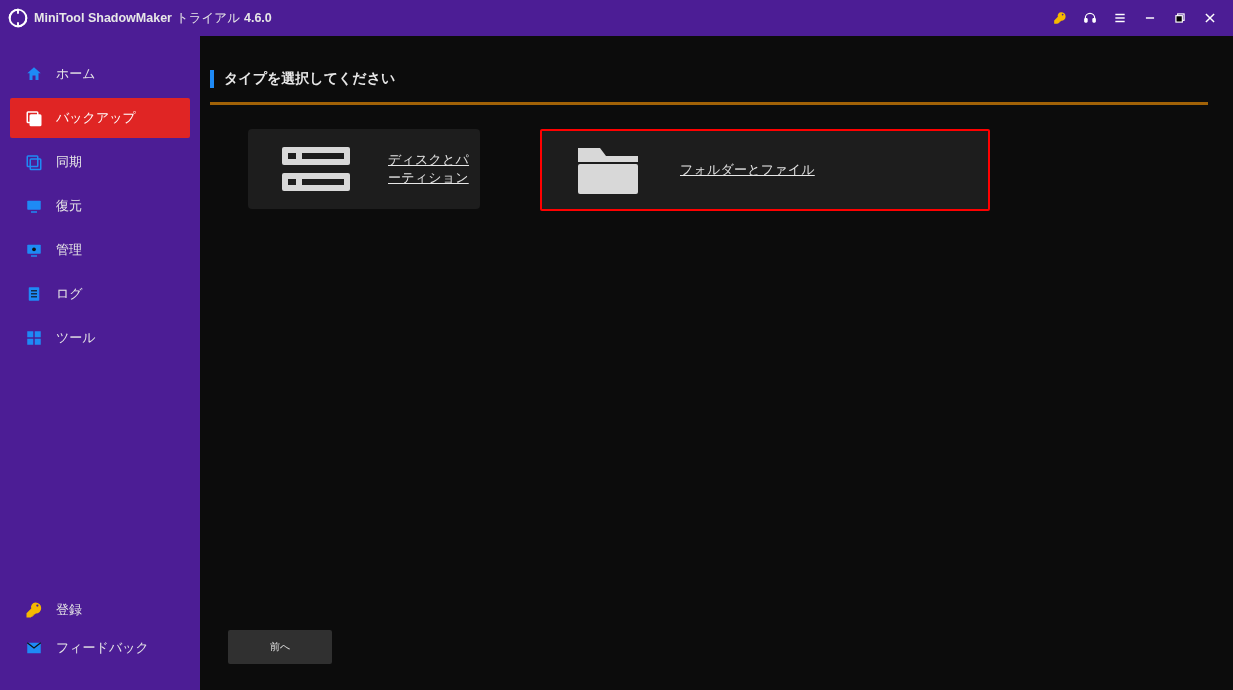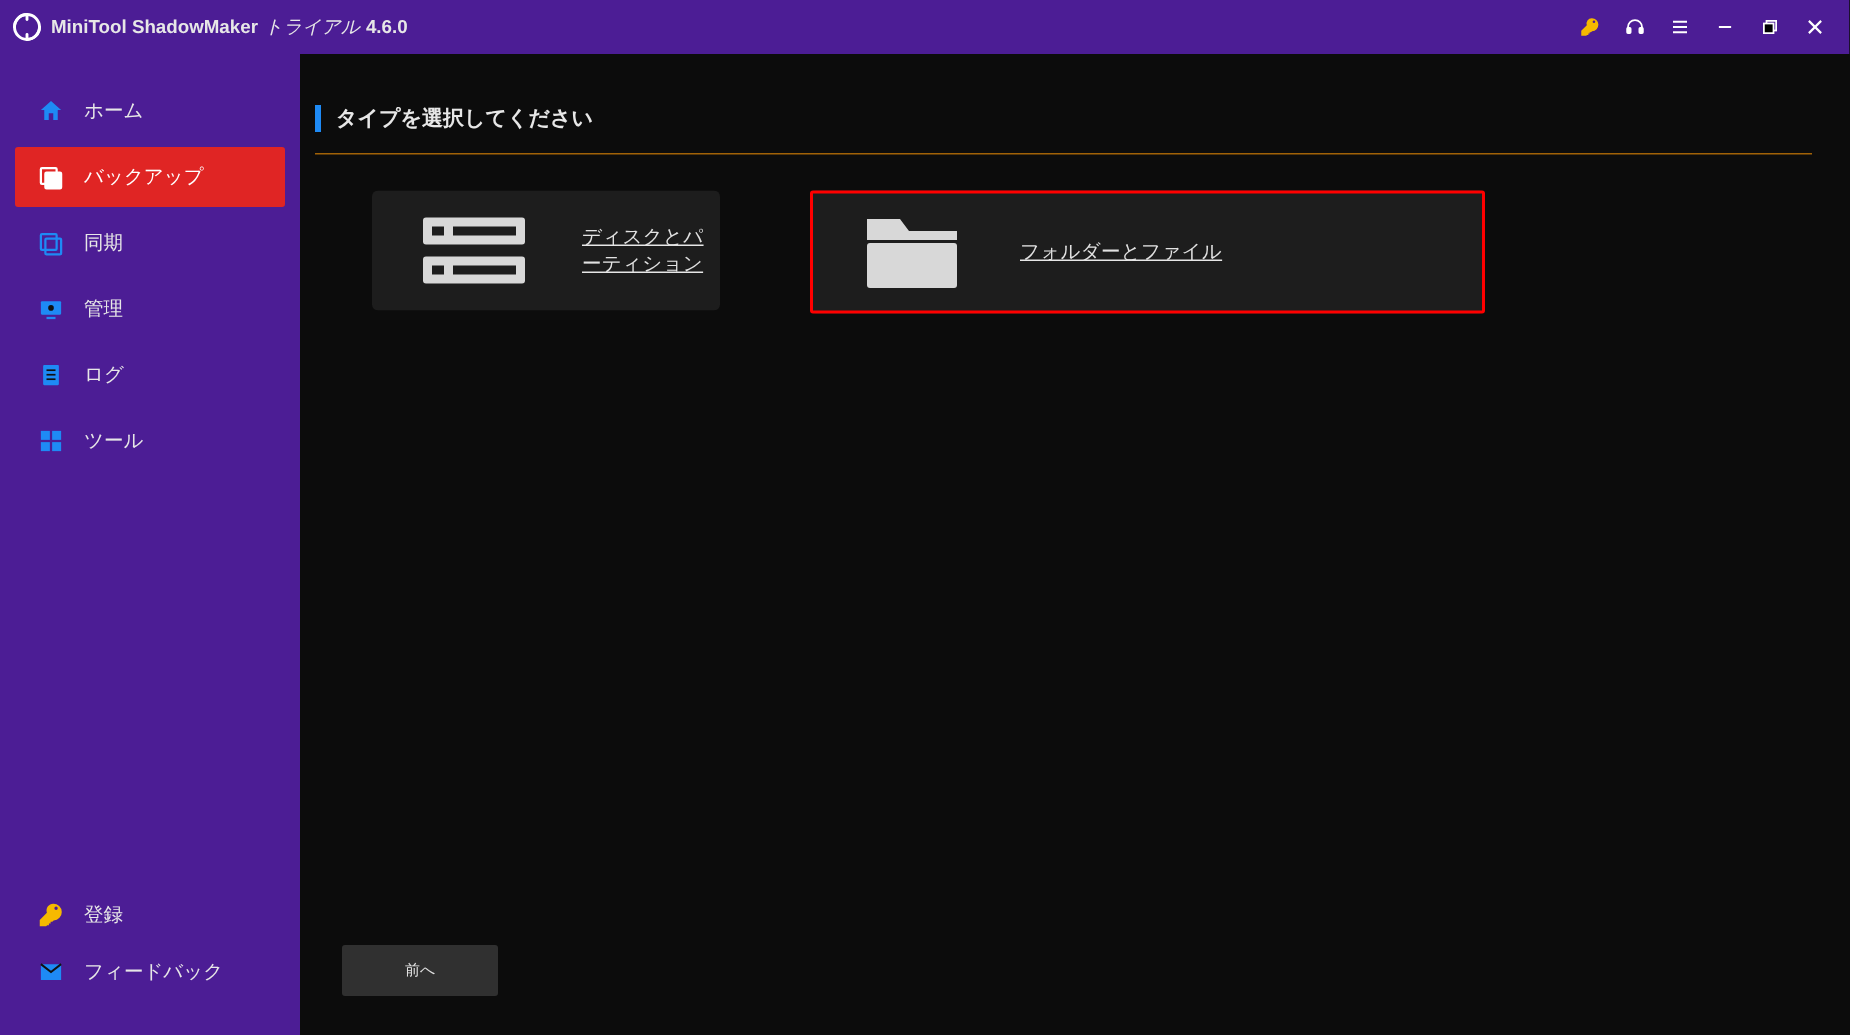--- a/index.html
+++ b/index.html
@@ -28,21 +28,21 @@
     .titlebar .app-logo {
       width: 20px;
       height: 20px;
       margin-right: 6px;
       display: flex;
       align-items: center;
       justify-content: center;
       flex-shrink: 0;
     }
     .titlebar .app-name { font-weight: 700; margin-right: 4px; }
-    .titlebar .app-edition { font-weight: 400; margin-right: 4px; font-style: italic; }
+    .titlebar .app-edition { font-weight: 400; margin-right: 4px; }
     .titlebar .app-version { font-weight: 700; }
     .titlebar .spacer { flex: 1; }
     .titlebar .tb-icon {
       width: 30px;
       height: 30px;
       display: flex;
       align-items: center;
       justify-content: center;
       color: #fff;
       cursor: pointer;
@@ -103,21 +103,21 @@
       position: relative;
       padding: 34px 25px 20px 10px;
       display: flex;
       flex-direction: column;
     }
     .page-heading {
       display: flex;
       align-items: center;
       gap: 10px;
       padding-bottom: 14px;
-      border-bottom: 1px solid #a16207;
+      border-bottom: 3px solid #a16207;
       margin-bottom: 24px;
     }
     .heading-bar {
       width: 4px;
       height: 18px;
       background: #1e8af5;
     }
     .heading-text {
       font-size: 14px;
       font-weight: 600;
@@ -281,20 +281,29 @@
       <div class="nav-item">
         <span class="nav-icon blue">
           <svg viewBox="0 0 24 24" fill="none" stroke="currentColor" stroke-width="2">
               <rect x="3" y="4" width="14" height="14" rx="1"></rect>
               <rect x="7" y="8" width="14" height="14" rx="1"></rect>
             </svg>
         </span>
         <span>同期</span>
       </div>
 
+      <div class="nav-item">
+        <span class="nav-icon blue">
+          <svg viewBox="0 0 24 24" fill="currentColor">
+              <rect x="3" y="5" width="18" height="12" rx="1"></rect>
+              <rect x="8" y="19" width="8" height="2"></rect>
+            </svg>
+        </span>
+        <span>復元</span>
+      </div>
 
       <div class="nav-item">
         <span class="nav-icon blue">
           <svg viewBox="0 0 24 24" fill="currentColor">
               <rect x="3" y="5" width="18" height="12" rx="1"></rect>
               <rect x="8" y="19" width="8" height="2"></rect>
               <circle cx="12" cy="11" r="2.5" fill="#111"></circle>
             </svg>
         </span>
         <span>管理</span>

